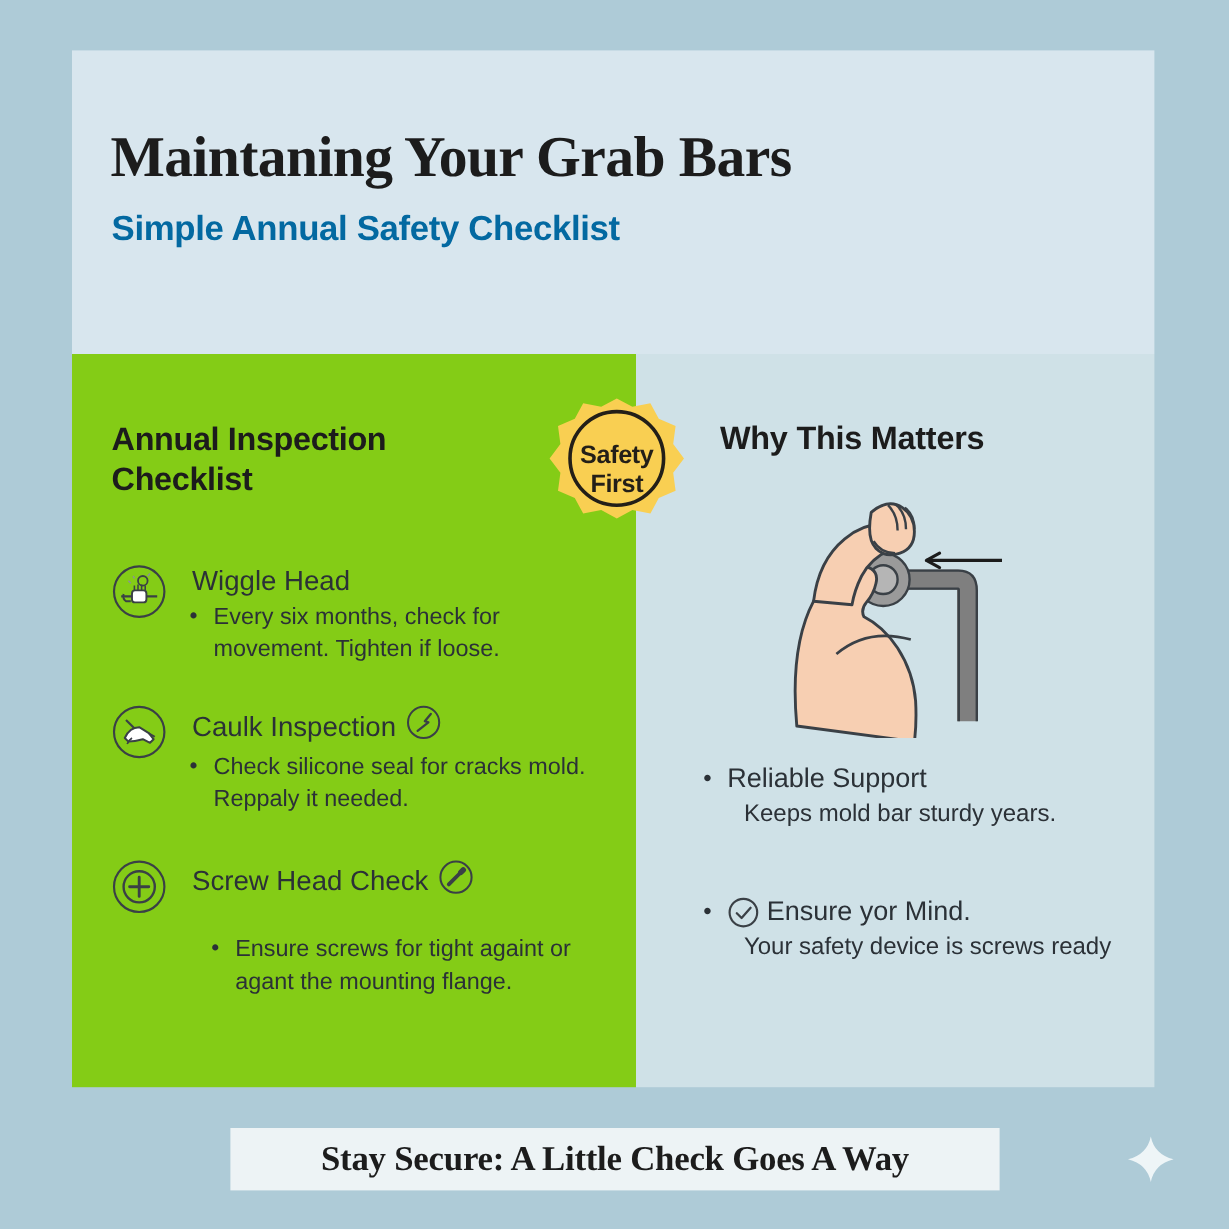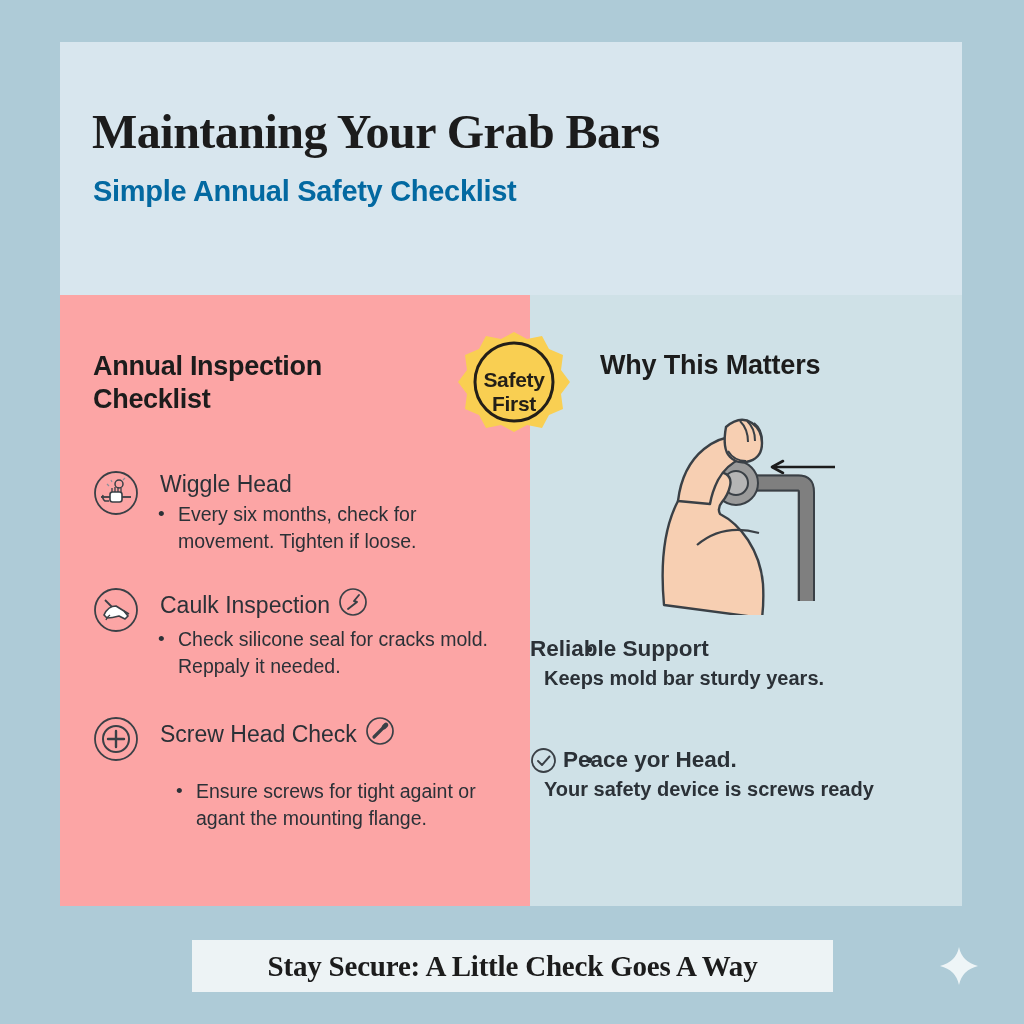--- a/index.html
+++ b/index.html
@@ -61,21 +61,21 @@
     position: absolute;
     left: 0;
     top: 253px;
     width: 902px;
     height: 611px;
     display: flex;
   }
   .col-left {
     width: 452px;
     height: 611px;
-    background: #fca5a5;
+    background: #84cc16;
     position: relative;
     padding-left: 36px;
   }
   .col-right {
     width: 450px;
     height: 611px;
     background: #cfe1e7;
     position: relative;
   }
 
@@ -159,22 +159,22 @@
     top: 110px;
   }
   .benefits {
     position: absolute;
     left: 0;
     top: 340px;
     width: 450px;
   }
   .benefit {
     position: relative;
+    padding-left: 76px;
     margin-bottom: 44px;
-    font-weight: bold;
   }
   .benefit-title {
     font-size: 22.5px;
     color: #2b3137;
     line-height: 28px;
     display: flex;
     align-items: center;
     gap: 6px;
   }
   .benefit-title::before {
@@ -375,21 +375,21 @@
         </div>
 
         <div class="benefit" style="margin-top:54px;">
           <div class="benefit-title">
             <span>
               <svg width="27" height="27" viewBox="0 0 27 27" style="display:block;">
                 <circle cx="13.5" cy="13.5" r="11.5" fill="none" stroke="#3a4046" stroke-width="1.8"></circle>
                 <path d="M8 14 L12 18 L19.5 9.5" fill="none" stroke="#3a4046" stroke-width="1.9" stroke-linecap="round" stroke-linejoin="round"></path>
               </svg>
             </span>
-            <span>Peace yor Head.</span>
+            <span>Ensure yor Mind.</span>
           </div>
           <div class="benefit-sub">Your safety device is screws ready</div>
         </div>
       </div>
     </div>
   </div>
 
   <div class="badge">
     <svg width="116" height="124" viewBox="0 0 116 124" style="display:block;">
       <path d="M58 2

